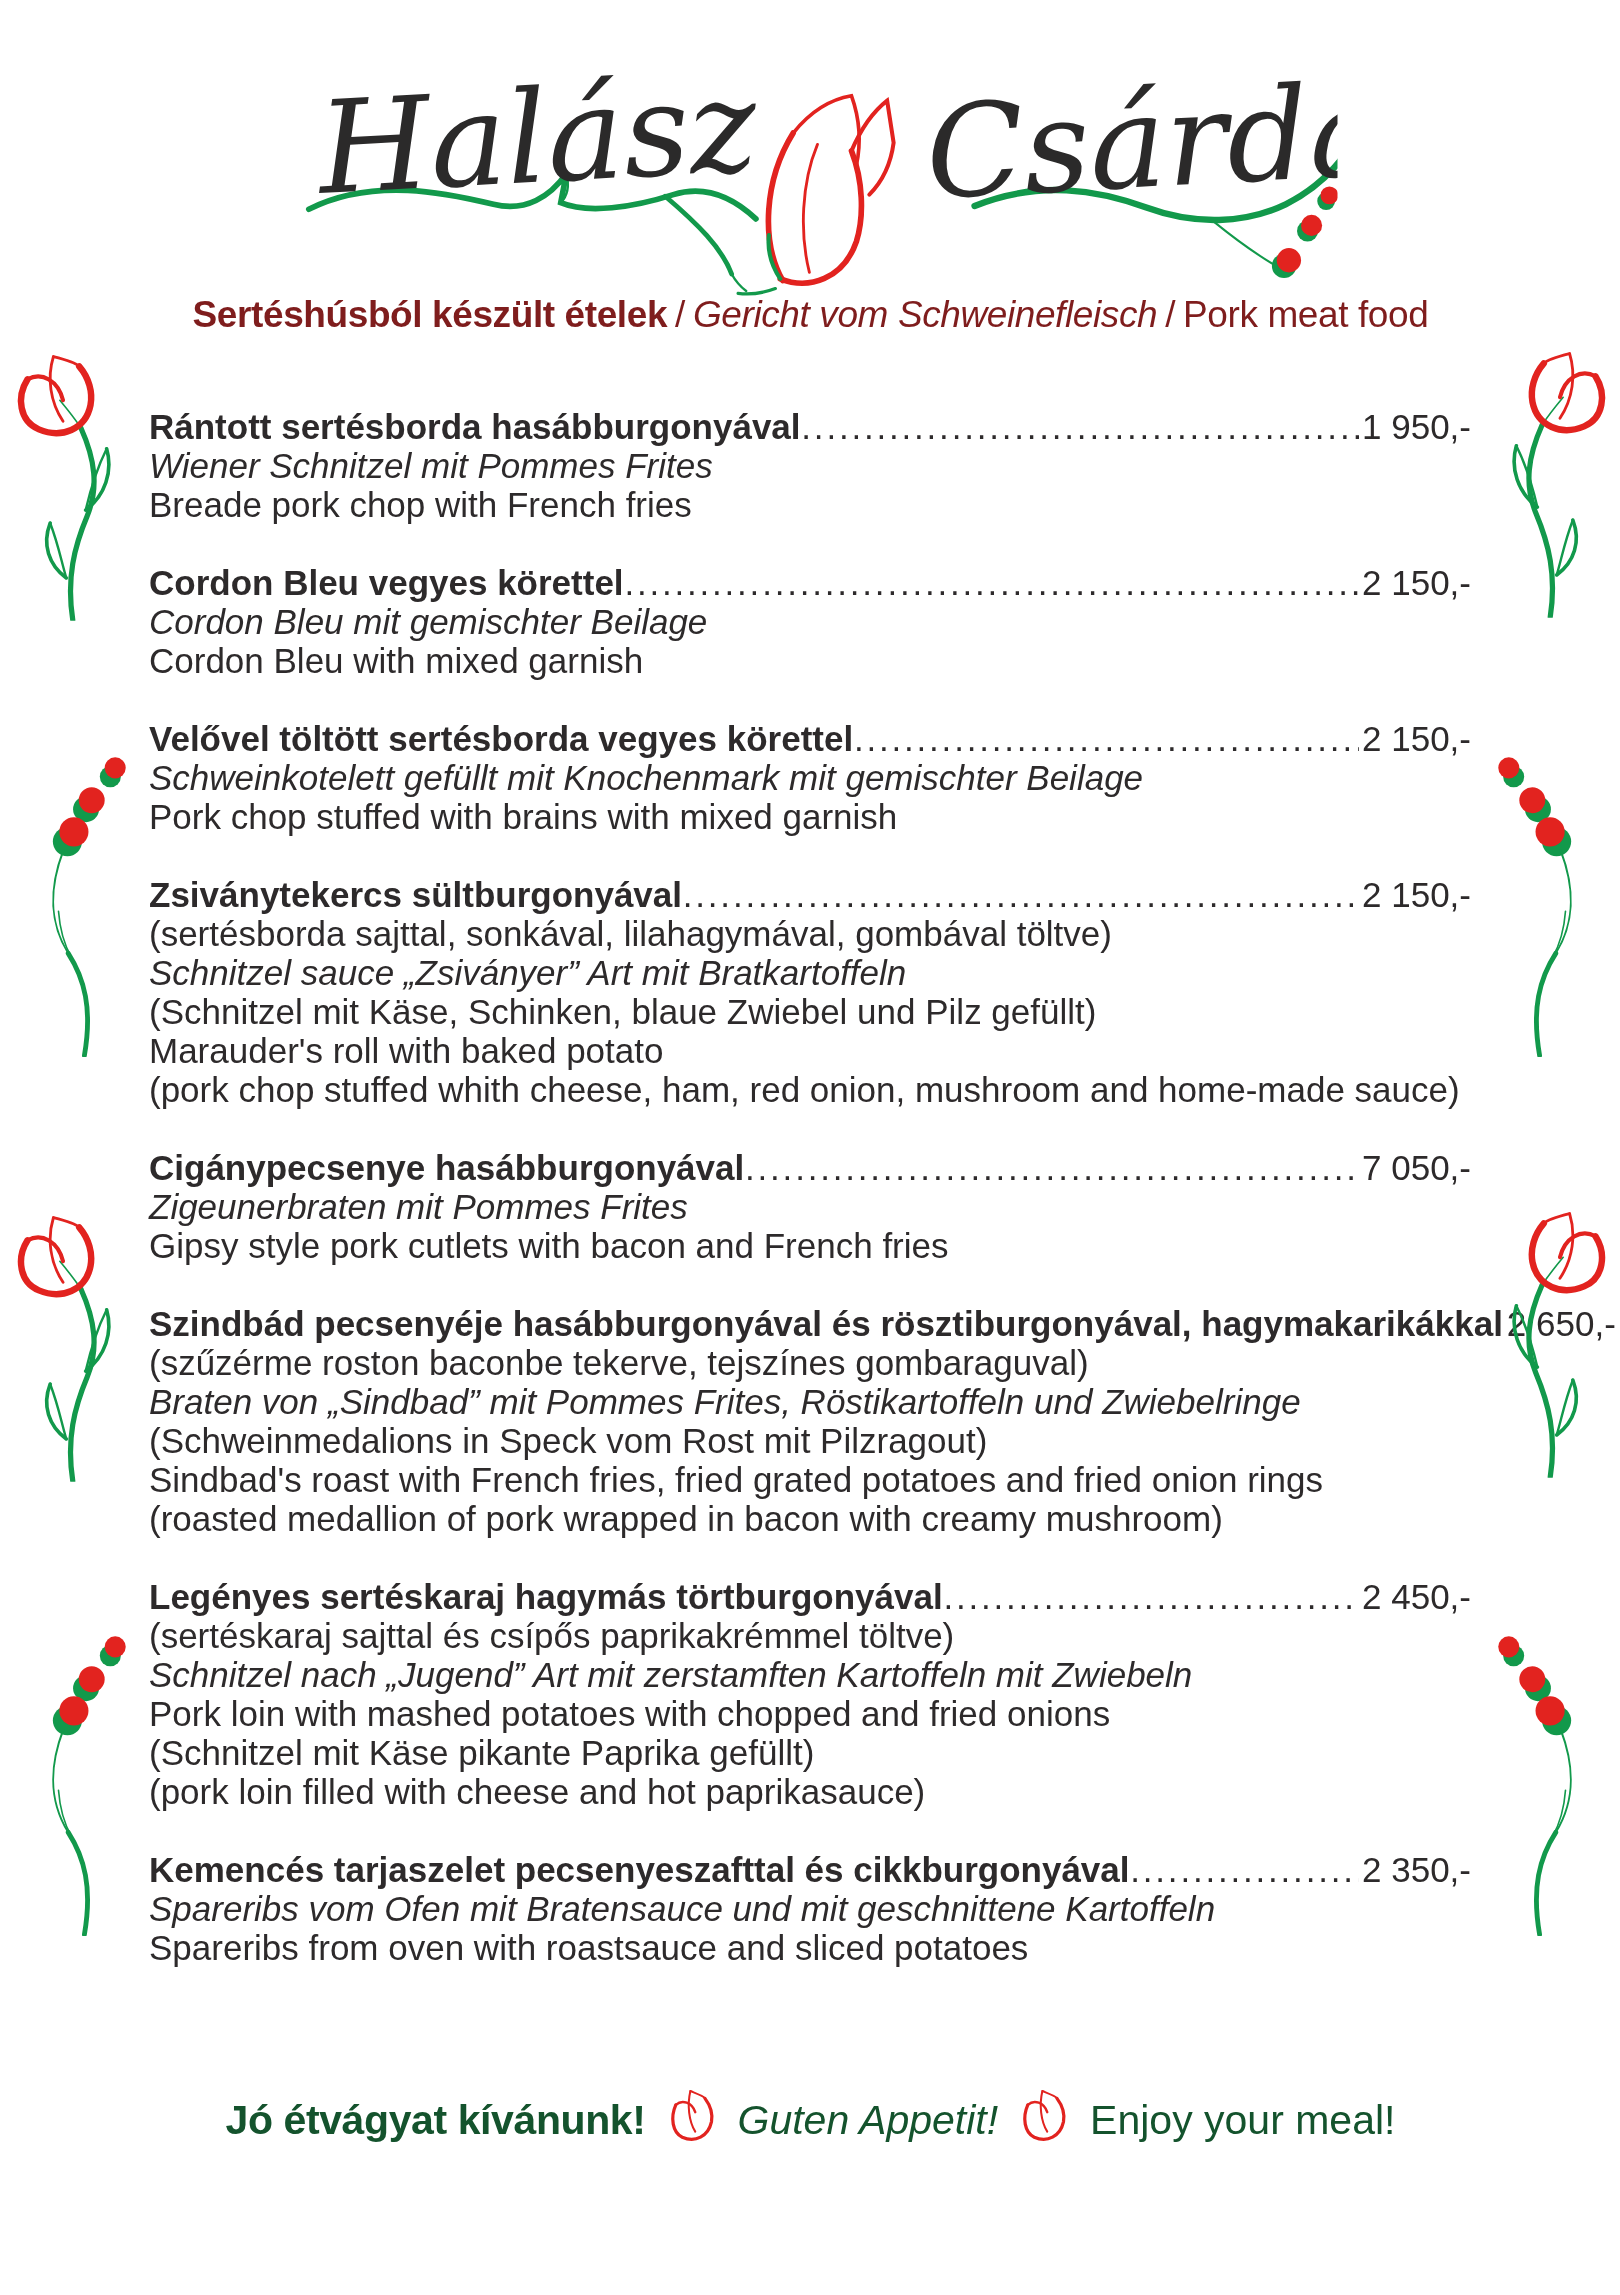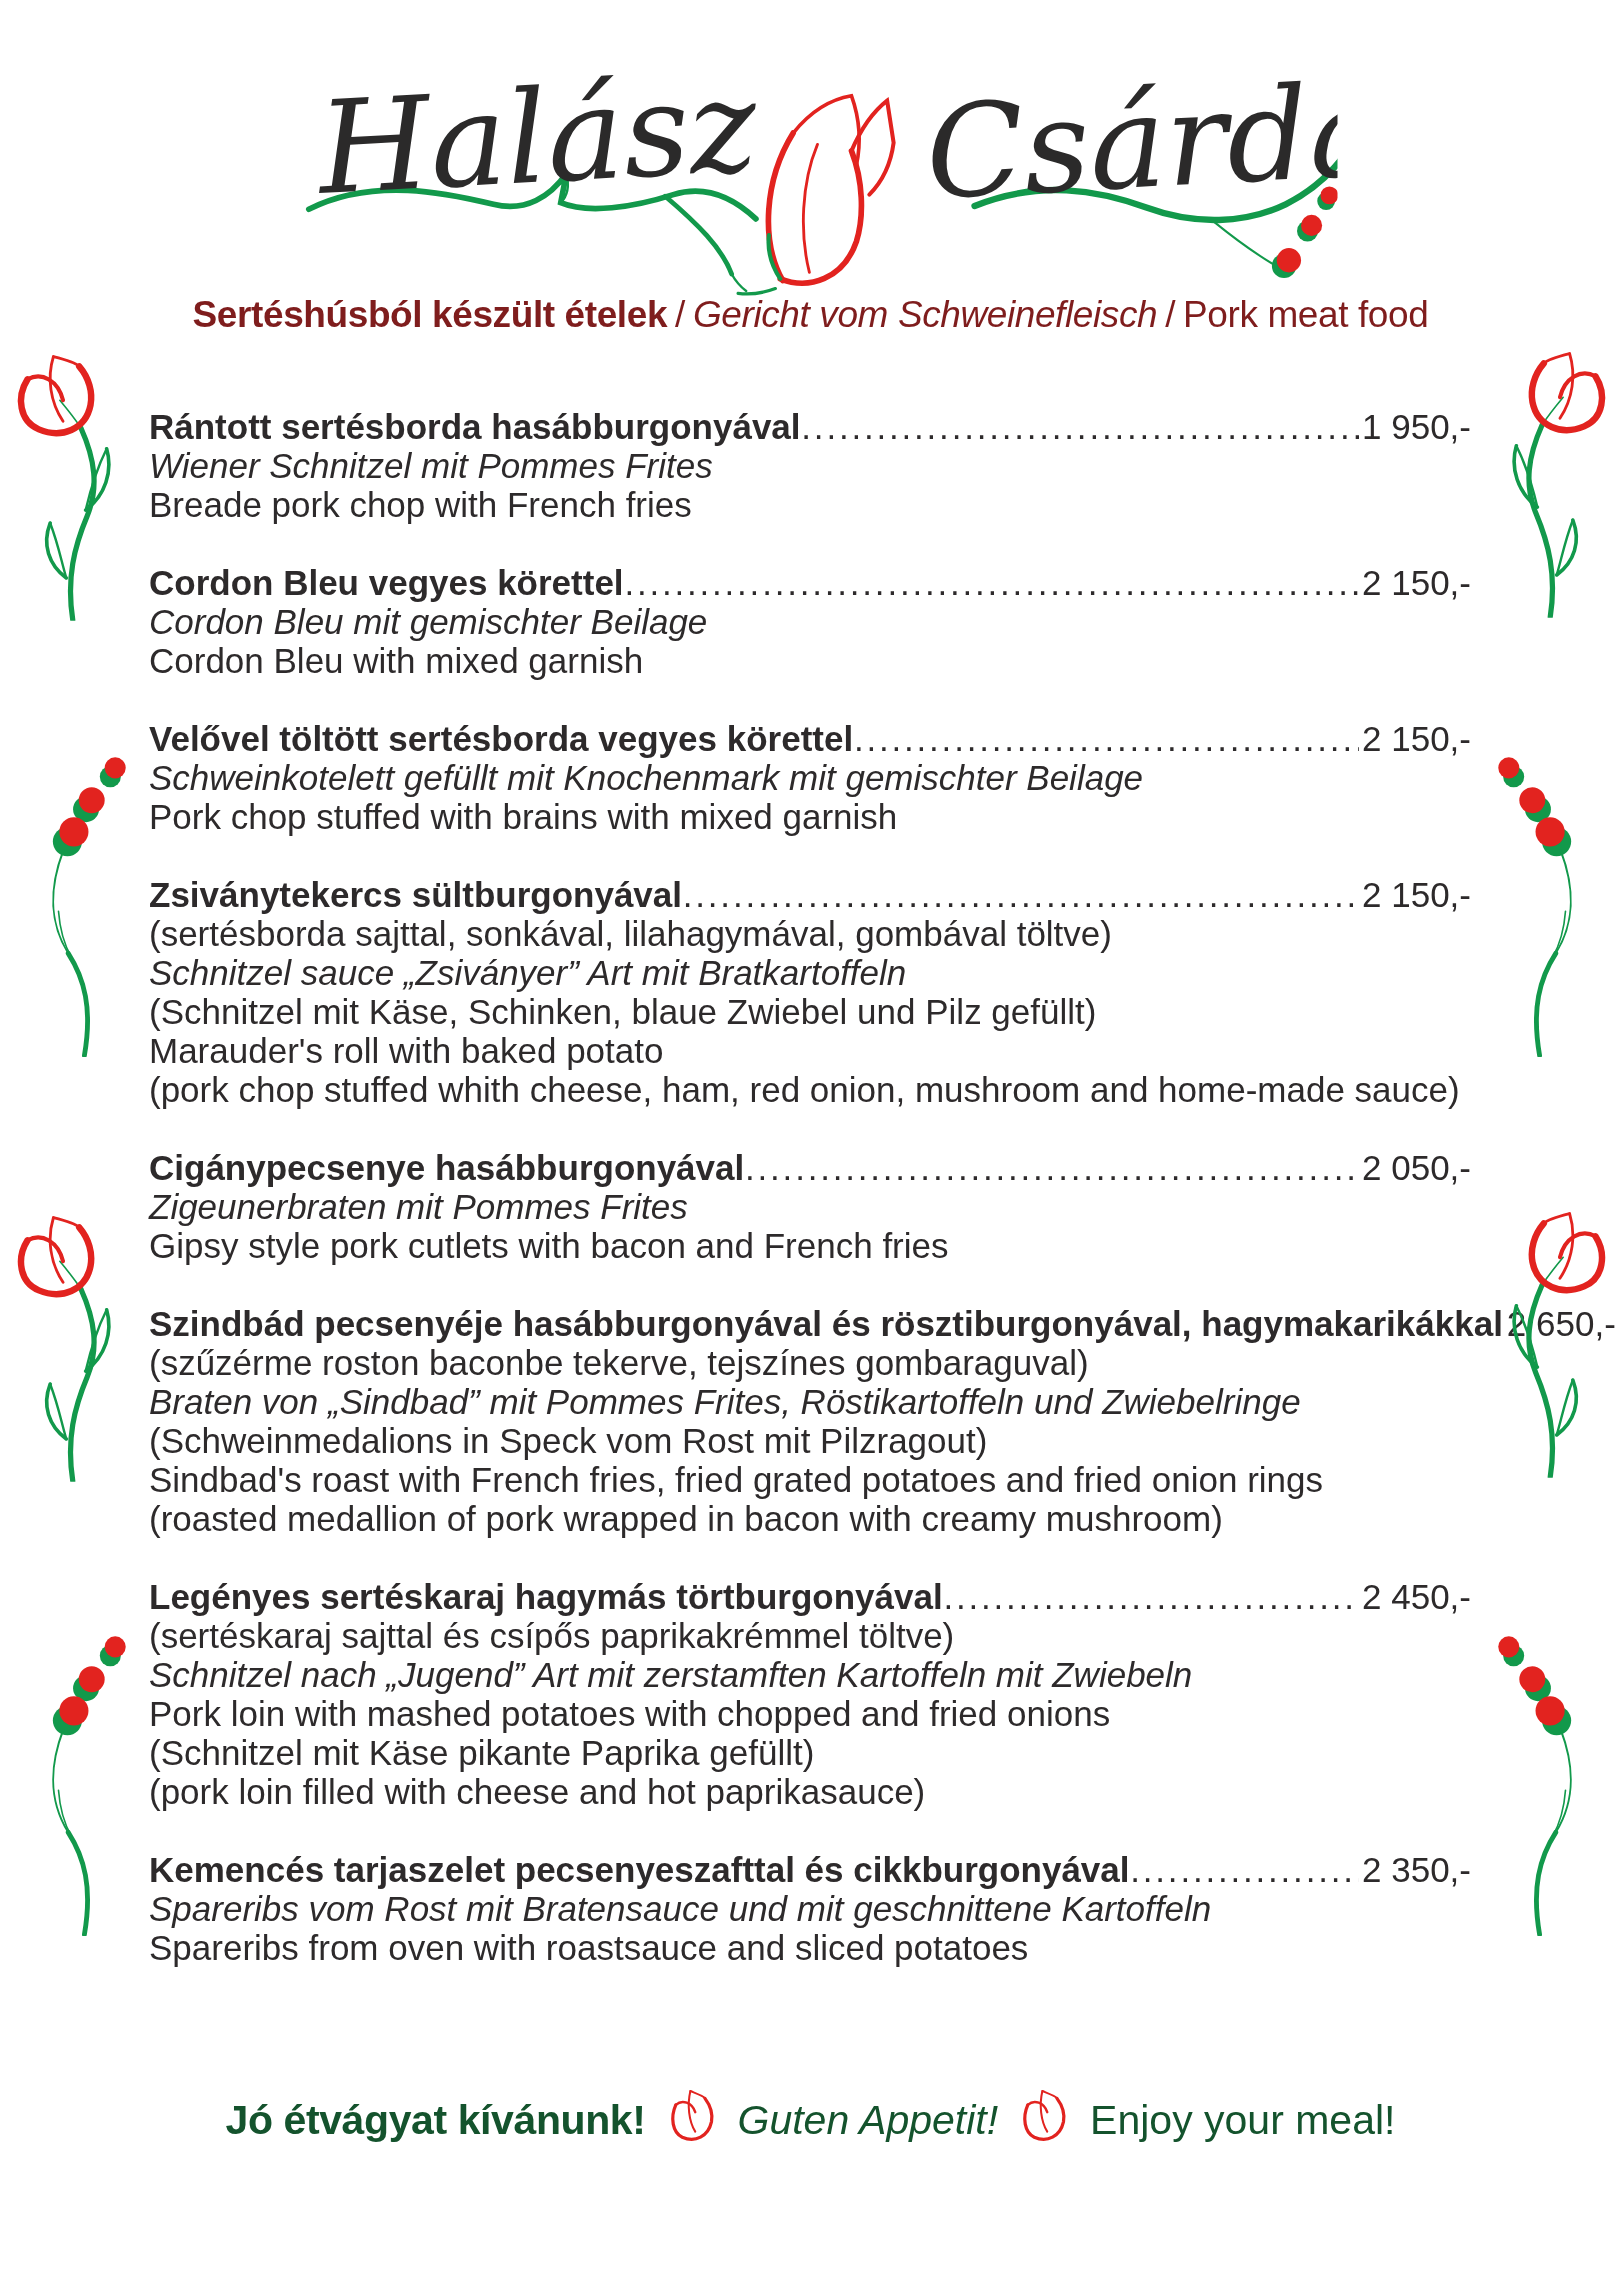--- a/index.html
+++ b/index.html
@@ -215,21 +215,21 @@
         <p class="desc-line normal">(Schnitzel mit Käse, Schinken, blaue Zwiebel und Pilz gefüllt)</p>
         <p class="desc-line normal">Marauder's roll with baked potato</p>
         <p class="desc-line normal">(pork chop stuffed whith cheese, ham, red onion, mushroom and home-made sauce)</p>
       </div>
   </div>
 
   <div class="menu-item">
     <div class="item-head">
       <span class="item-title">Cigánypecsenye hasábburgonyával</span>
       <span class="leader"></span>
-      <span class="item-price">2 050,-</span>
+      <span class="item-price">7 050,-</span>
     </div>
     <div>
         <p class="desc-line italic">Zigeunerbraten mit Pommes Frites</p>
         <p class="desc-line normal">Gipsy style pork cutlets with bacon and French fries</p>
       </div>
   </div>
 
   <div class="menu-item">
     <div class="item-head">
       <span class="item-title">Szindbád pecsenyéje hasábburgonyával és rösztiburgonyával, hagymakarikákkal</span>
@@ -260,21 +260,21 @@
       </div>
   </div>
 
   <div class="menu-item">
     <div class="item-head">
       <span class="item-title">Kemencés tarjaszelet pecsenyeszafttal és cikkburgonyával</span>
       <span class="leader"></span>
       <span class="item-price">2 350,-</span>
     </div>
     <div>
-        <p class="desc-line italic">Spareribs vom Rost mit Bratensauce und mit geschnittene Kartoffeln</p>
+        <p class="desc-line italic">Spareribs vom Ofen mit Bratensauce und mit geschnittene Kartoffeln</p>
         <p class="desc-line normal">Spareribs from oven with roastsauce and sliced potatoes</p>
       </div>
   </div>
 </div>
 
 <svg class="deco tulip-l1" width="109" height="271" viewBox="0 0 135 335">
     <use href="#sym-tulip"></use>
   </svg>
 <svg class="deco flip tulip-r1" width="109" height="271" viewBox="0 0 135 335">
     <use href="#sym-tulip"></use>

